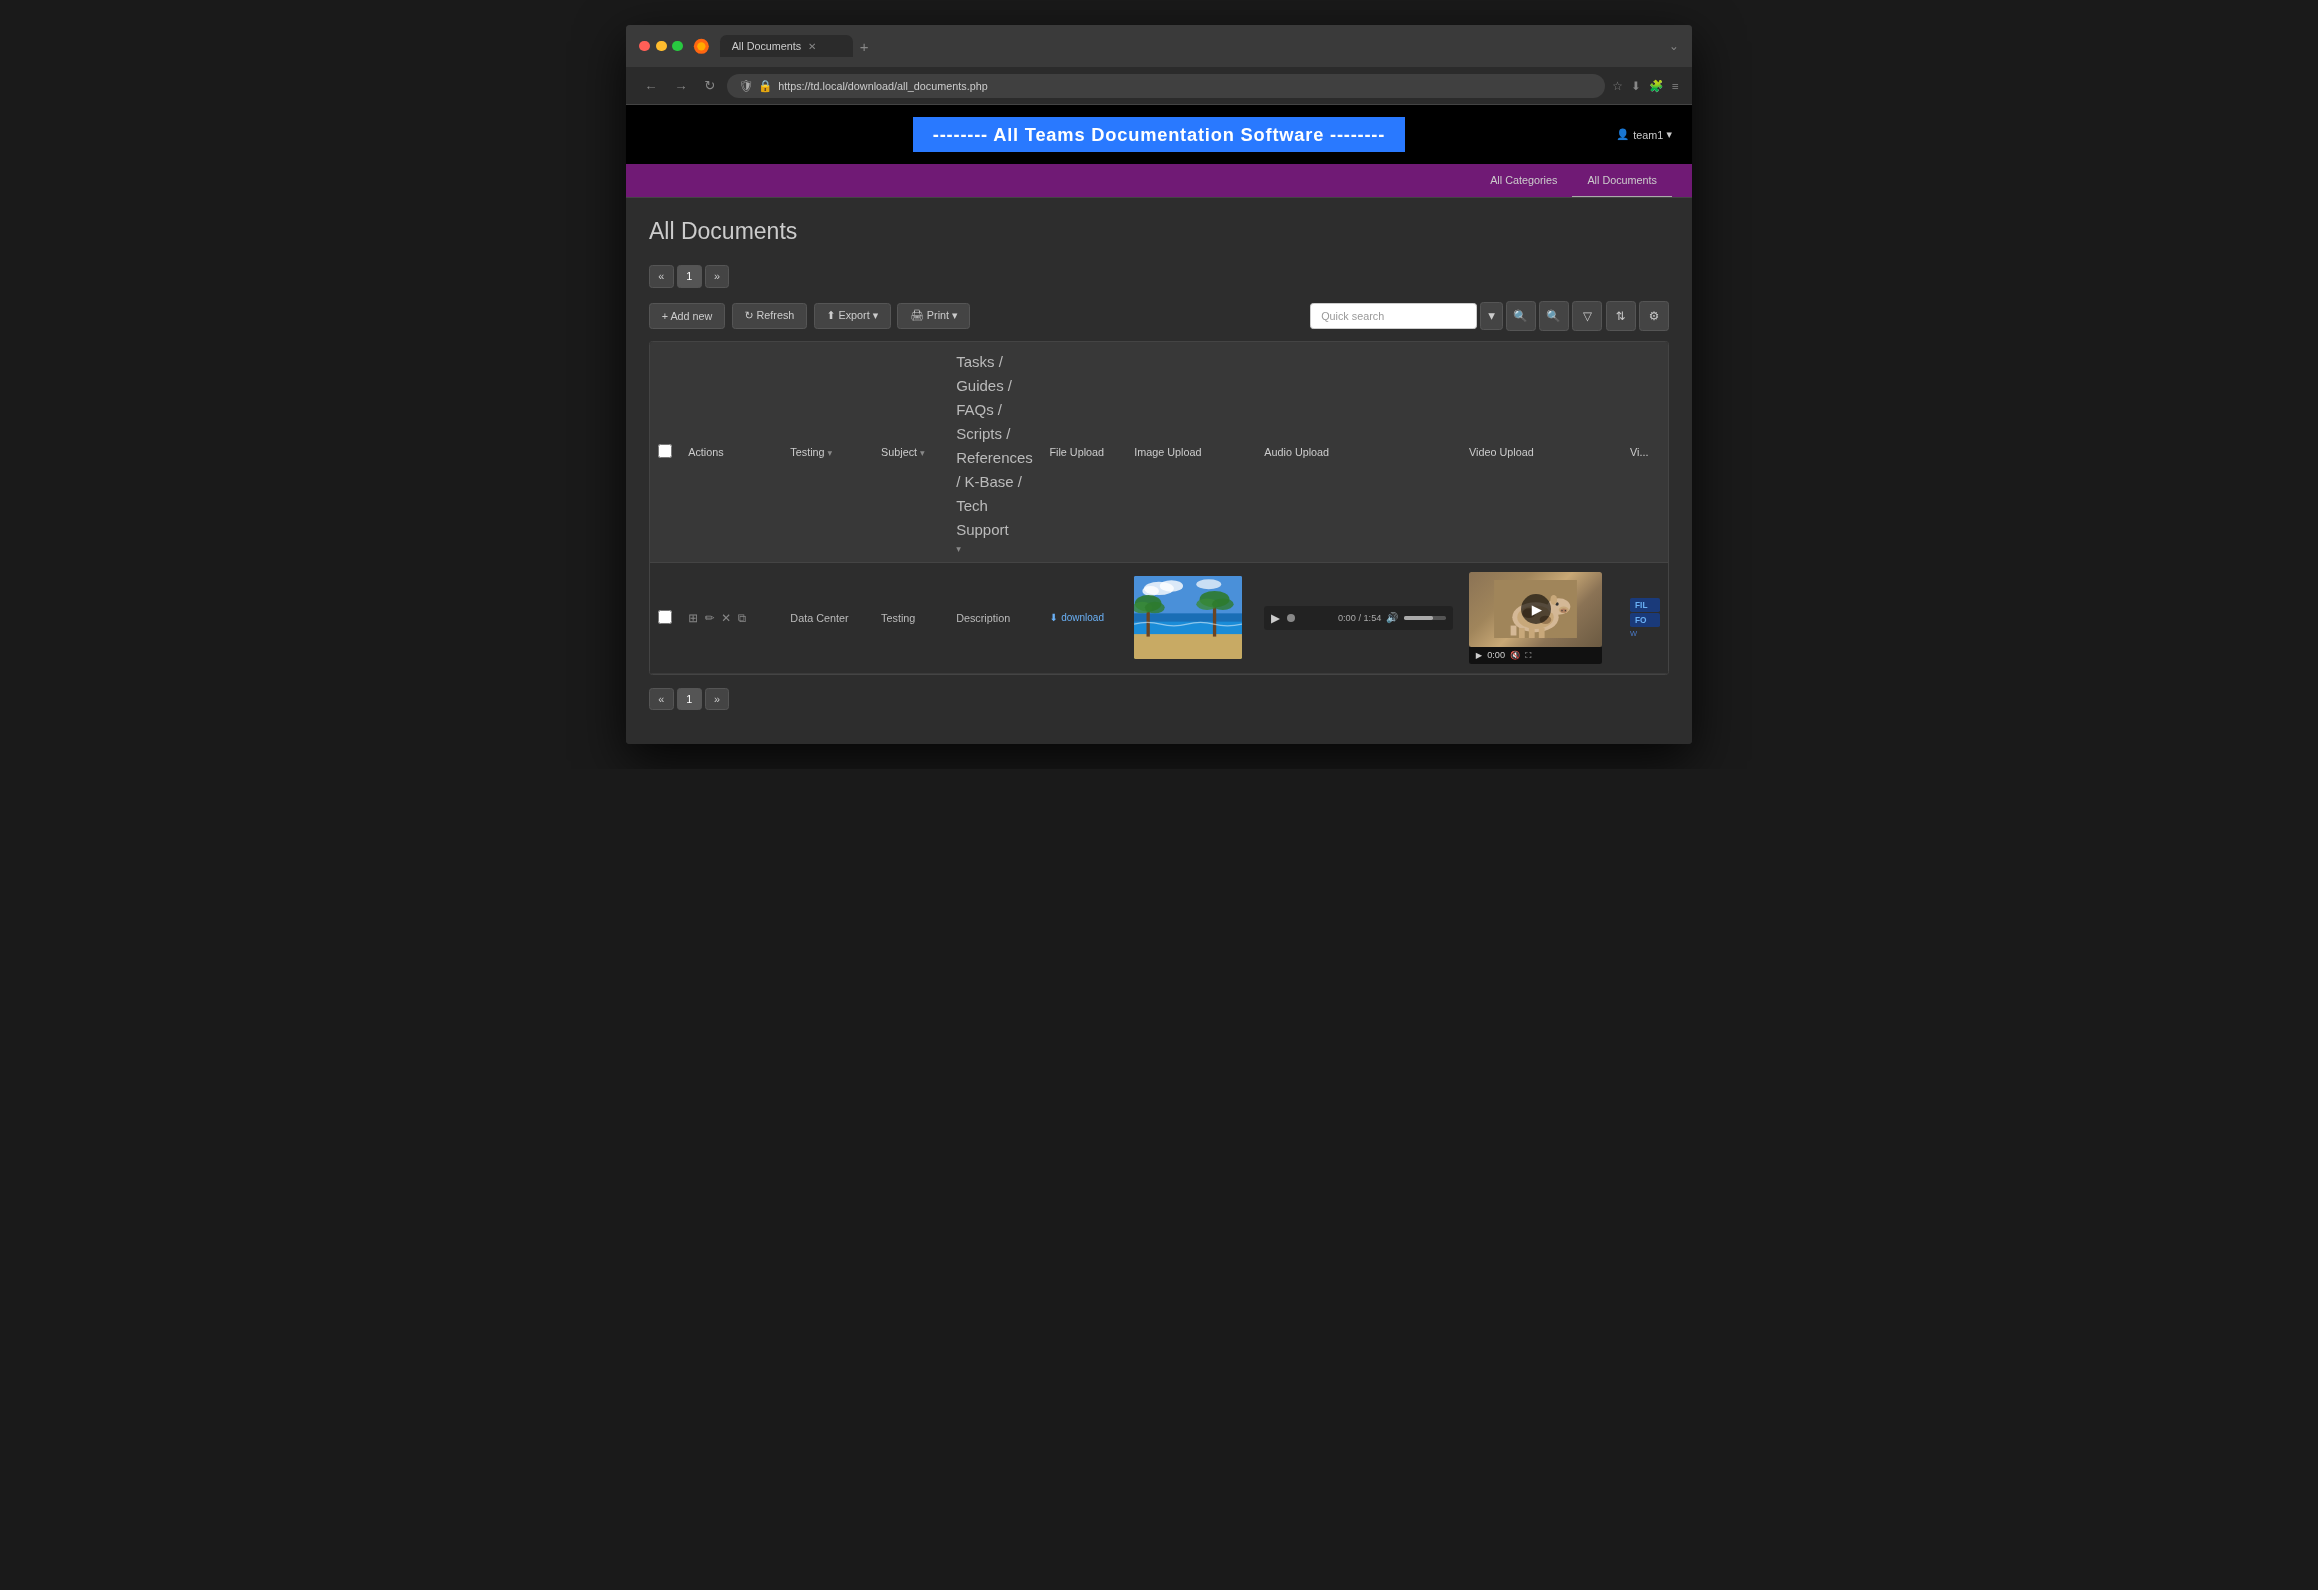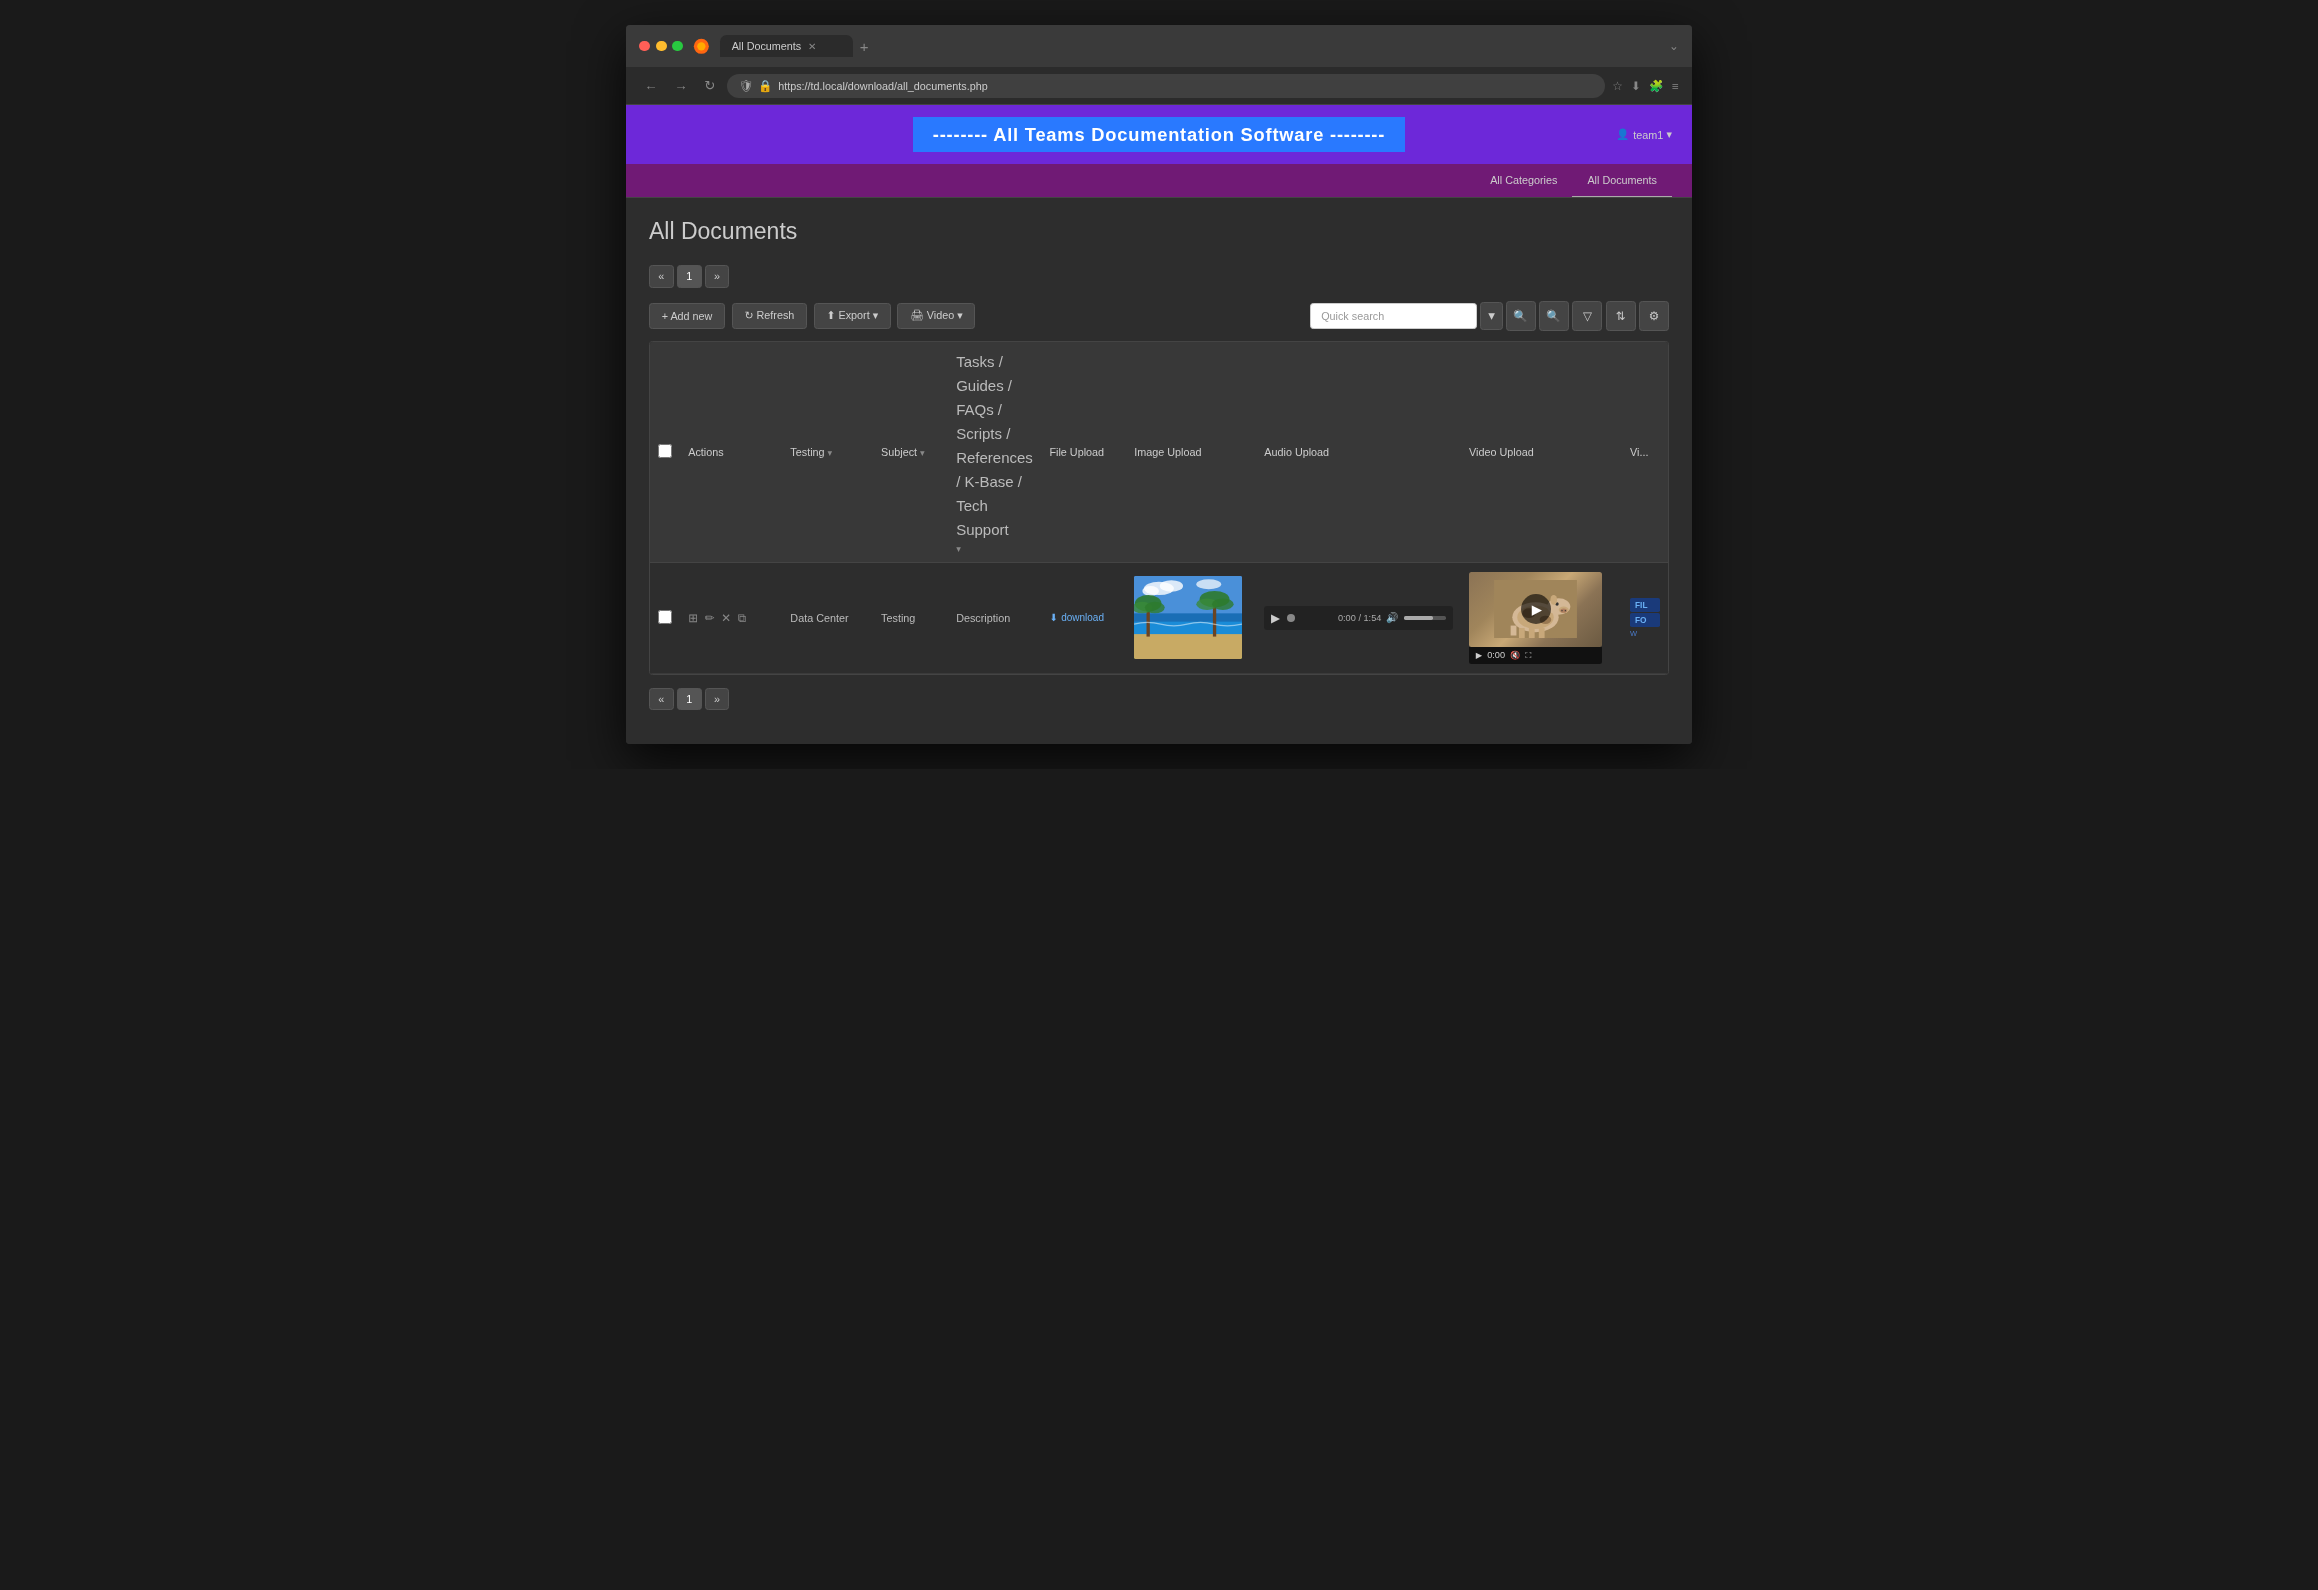--- a/index.html
+++ b/index.html
@@ -27,21 +27,21 @@
     .nav-btn { background: none; border: none; color: #888; font-size: 13.3px; cursor: pointer; padding: 3.3px 5px; }
     .url-box { flex: 1; background: #404040; border: none; border-radius: 16.7px; padding: 5px 11.7px; color: #ccc; font-size: 10.8px; display: flex; align-items: center; gap: 5px; }
     .url-text { color: #ccc; font-size: 10.8px; }
     .addr-icons { display: flex; gap: 8.3px; margin-left: auto; color: #888; }
     .addr-icon { font-size: 11.7px; cursor: pointer; }
 
     
     .app-content { background: #2d2d2d; }
 
     
-    .app-header { background: #6d28d9; padding: 11.7px 20px; display: flex; align-items: center; justify-content: space-between; gap: 14px; }
+    .app-header { background: #000000; padding: 11.7px 20px; display: flex; align-items: center; justify-content: space-between; gap: 14px; }
     .app-title { background: #2979ff; color: #fff; font-size: 18.3px; font-weight: bold; padding: 6.7px 20px; letter-spacing: 0.8px; }
     .user-menu { color: #ccc; font-size: 10.8px; cursor: pointer; display: flex; align-items: center; gap: 3.3px; }
 
     
     .app-nav { background: #701a75; display: flex; justify-content: flex-end; padding: 0 20px; border-bottom: 0.8px solid #444; }
     .nav-item { padding: 10px 15px; color: #ccc; font-size: 10.8px; cursor: pointer; border-bottom: 1.7px solid transparent; }
 
     
     .page-body { padding: 20px 23px; background: #2d2d2d; min-height: 500px; }
     .page-title { font-size: 23px; color: #ccc; margin-bottom: 20px; font-weight: 300; }
@@ -198,21 +198,21 @@
       <div class="pagination">
         <button class="page-btn">«</button>
         <button class="page-btn active">1</button>
         <button class="page-btn">»</button>
       </div>
 
       <div class="toolbar">
         <button class="toolbar-btn">+ Add new</button>
         <button class="toolbar-btn">↻ Refresh</button>
         <button class="toolbar-btn">⬆ Export ▾</button>
-        <button class="toolbar-btn">🖨 Video ▾</button>
+        <button class="toolbar-btn">🖨 Print ▾</button>
         <div class="toolbar-spacer"></div>
         <div class="search-group">
           <input class="search-input" type="text" placeholder="Quick search" style="">
           <button class="search-dropdown">▾</button>
           <button class="icon-btn">
             <span>🔍</span>
           </button>
           <button class="icon-btn">
             <span>🔍</span>
           </button>

